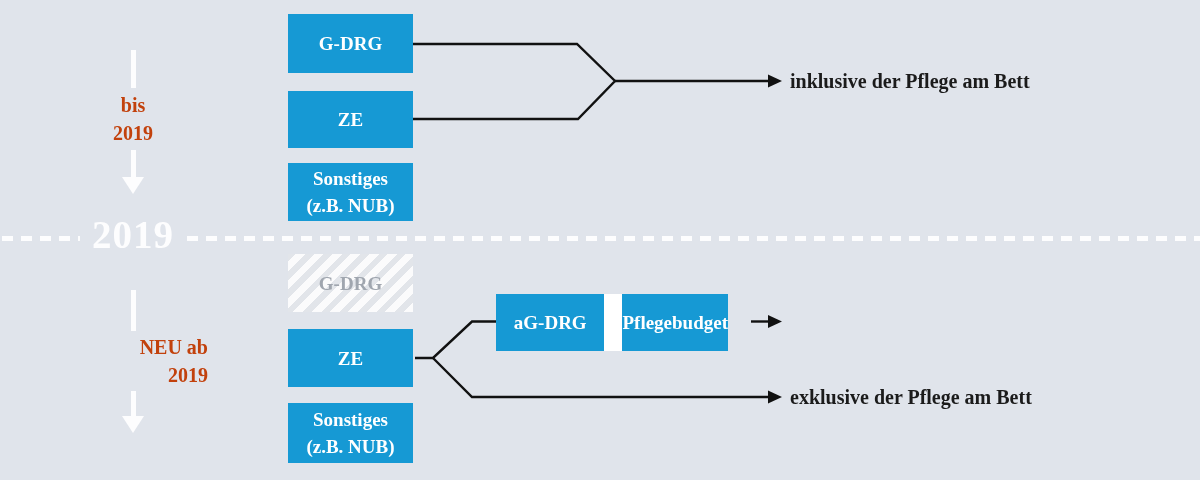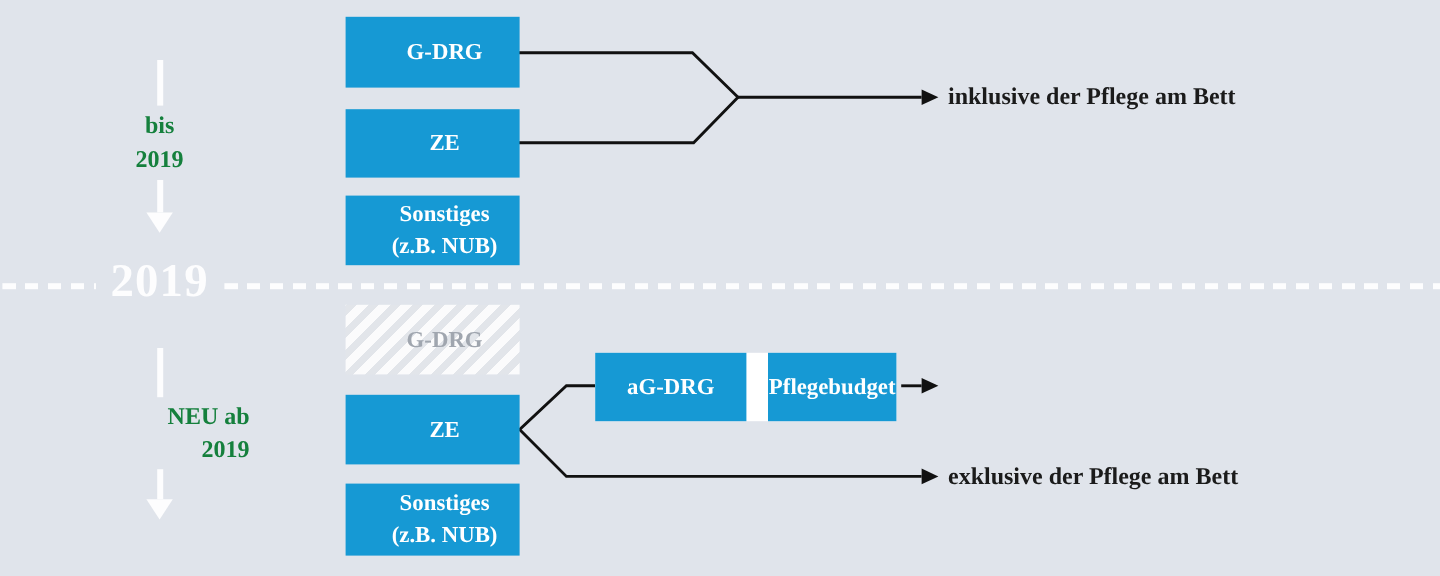--- a/index.html
+++ b/index.html
@@ -19,46 +19,46 @@
   .seg-t2{top:150px;height:27px;}
   .seg-b1{top:290px;height:41px;}
   .seg-b2{top:391px;height:25px;}
   .wtri{position:absolute;left:122px;width:0;height:0;
     border-left:11.5px solid transparent;border-right:11.5px solid transparent;
     border-top:17px solid #fdfdfe;}
   .tri-t{top:177px;}
   .tri-b{top:416px;}
 
   .side-label{position:absolute;left:58px;width:150px;text-align:center;
-    font-size:20px;font-weight:600;line-height:28px;color:#15803d;}
+    font-size:20px;font-weight:600;line-height:28px;color:#c2410c;}
   .lbl-top{top:91px;}
   .lbl-bottom{top:333px;text-align:right;}
 
   
   .dash{position:absolute;top:236px;height:5px;
     background:repeating-linear-gradient(90deg,#fdfdfe 0 11px,rgba(0,0,0,0) 11px 19px);}
   .dash-left{left:2px;width:78px;}
   .dash-right{left:187px;width:1013px;}
   .year-big{position:absolute;left:70px;top:214px;width:126px;text-align:center;
     font-size:39px;line-height:42px;font-weight:700;color:#fdfdfe;letter-spacing:1px;}
 
   
   .box{position:absolute;left:288px;width:125px;background:#1699d4;color:#fff;
     display:flex;flex-direction:column;align-items:center;justify-content:center;
-    font-size:19px;font-weight:700;line-height:27px;text-align:center;padding-left:20px;}
+    font-size:19px;font-weight:700;line-height:27px;text-align:center;}
   .b-gdrg{top:14px;height:59px;}
   .b-ze{top:91px;height:57px;}
   .b-sonst{top:163px;height:58px;}
   .b-gdrg2{top:254px;height:58px;
     background:repeating-linear-gradient(-45deg,#fbfbfc 0 7px,#e2e5ea 7px 13px);
     color:#a0a6af;}
   .b-ze2{top:329px;height:58px;}
   .b-sonst2{top:403px;height:60px;}
 
-  .combined{position:absolute;left:496px;top:294px;width:251px;height:57px;
+  .combined{position:absolute;left:496px;top:294px;width:232px;height:57px;
     display:flex;background:#fff;}
   .combined .cell{background:#1699d4;color:#fff;display:flex;align-items:center;
     justify-content:center;font-size:19px;font-weight:700;}
   .cell-a{width:126px;}
   .cell-b{flex:1;margin-left:18px;}
 
   
   .annot{position:absolute;left:790px;font-size:20px;font-weight:600;
     color:#1b1b1b;line-height:26px;white-space:nowrap;}
   .an-incl{top:68px;}

